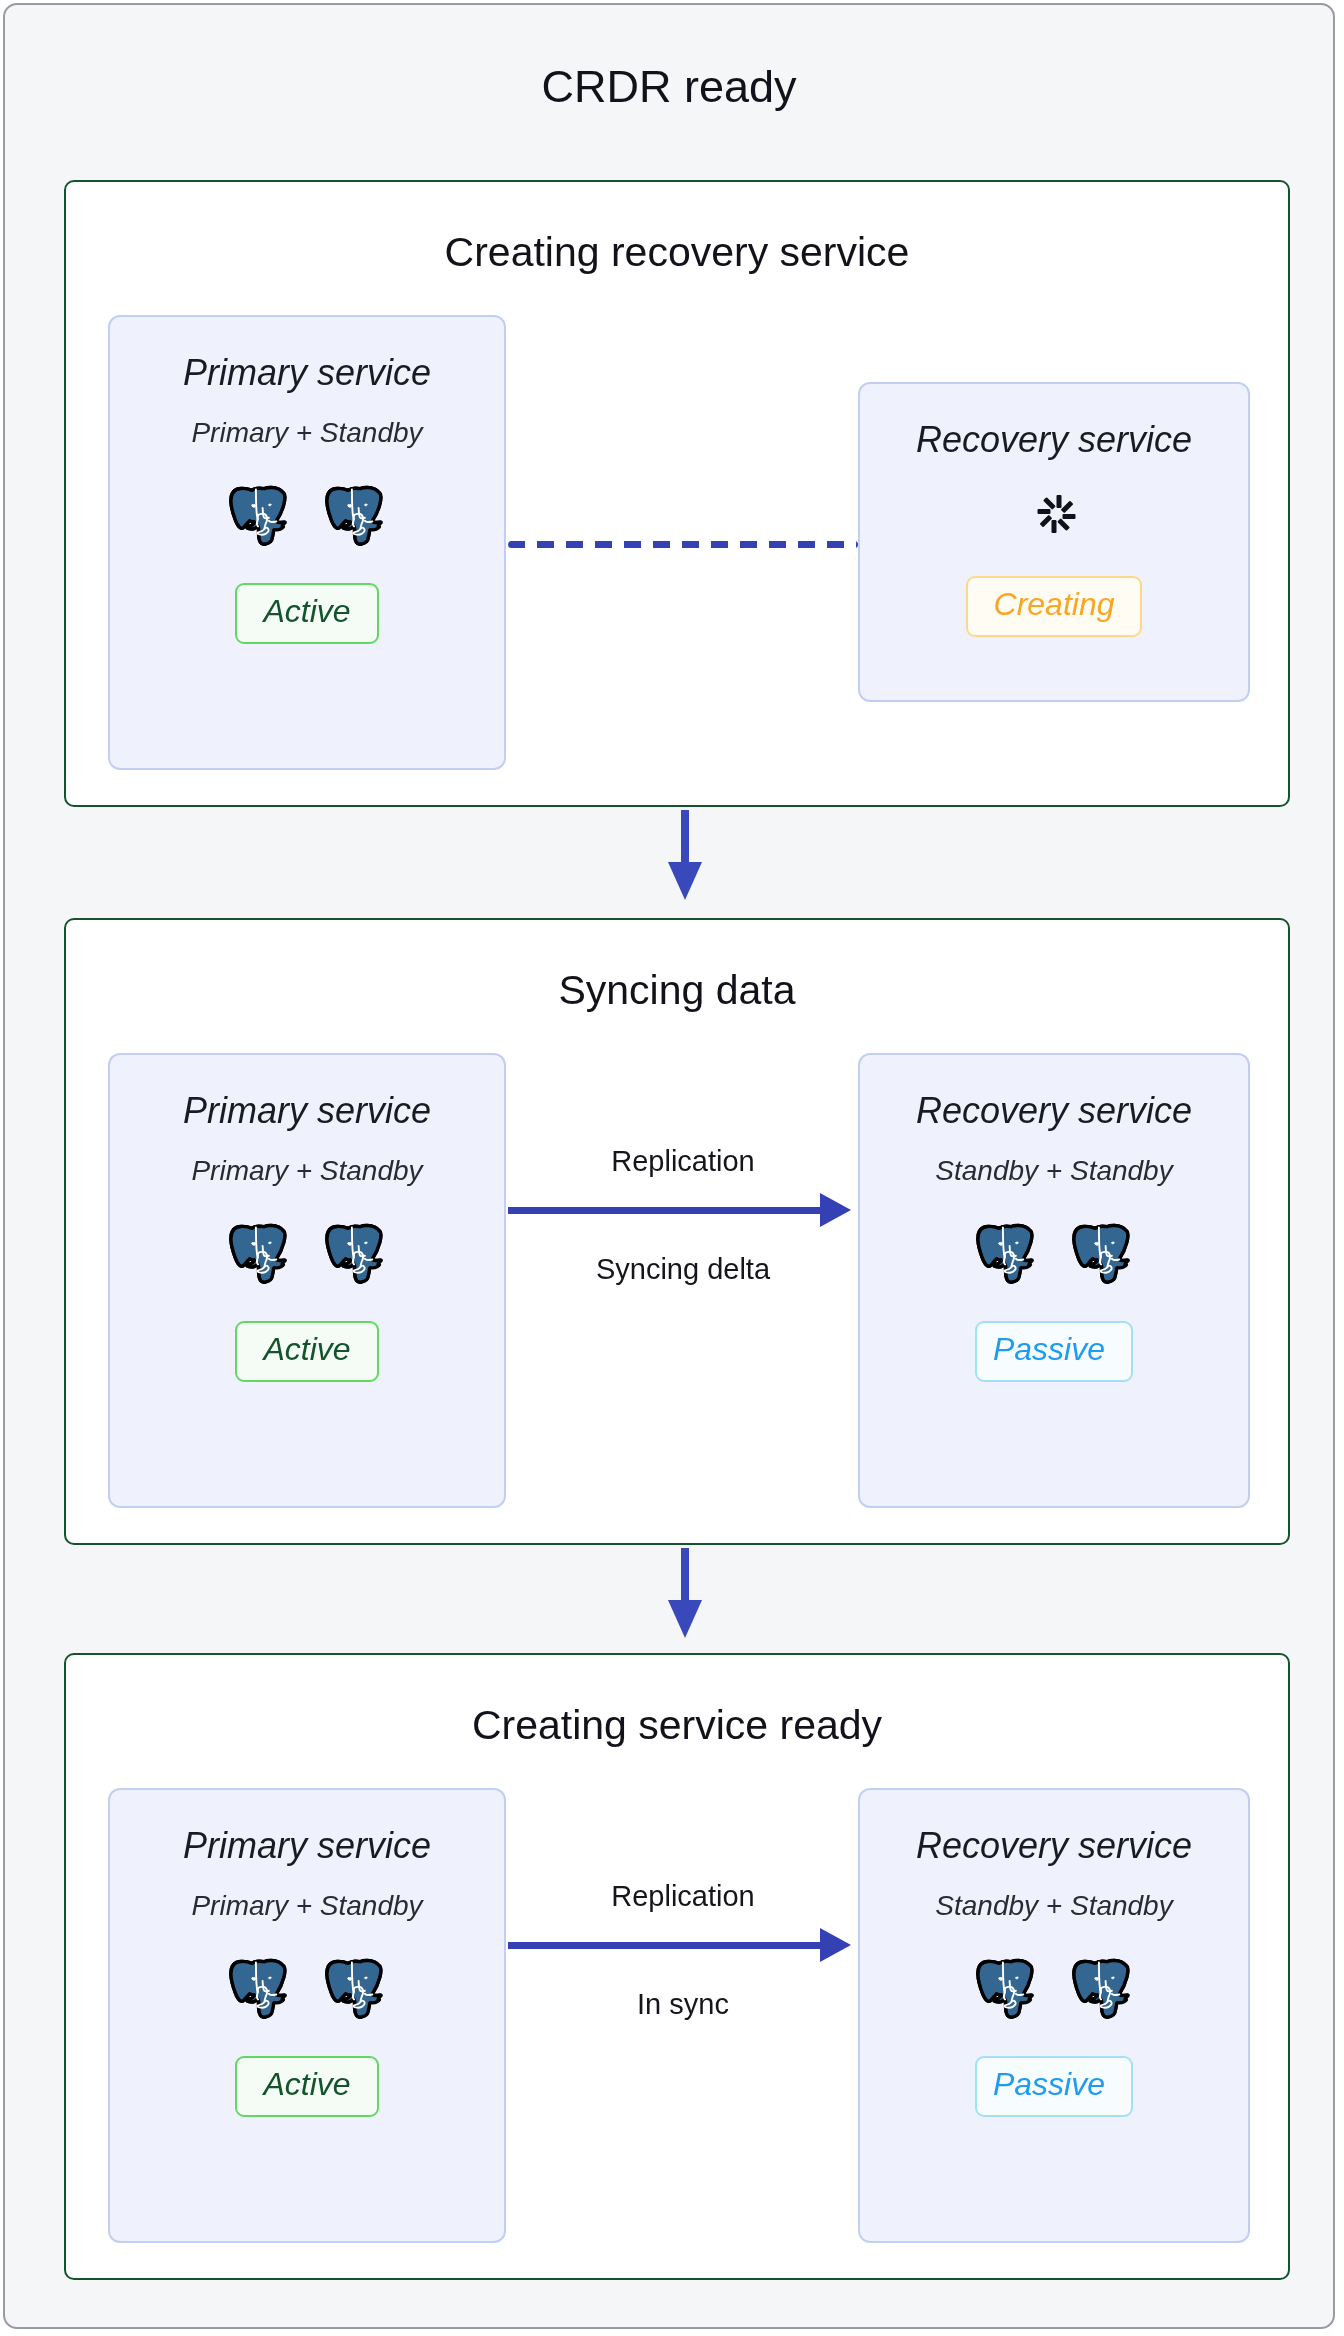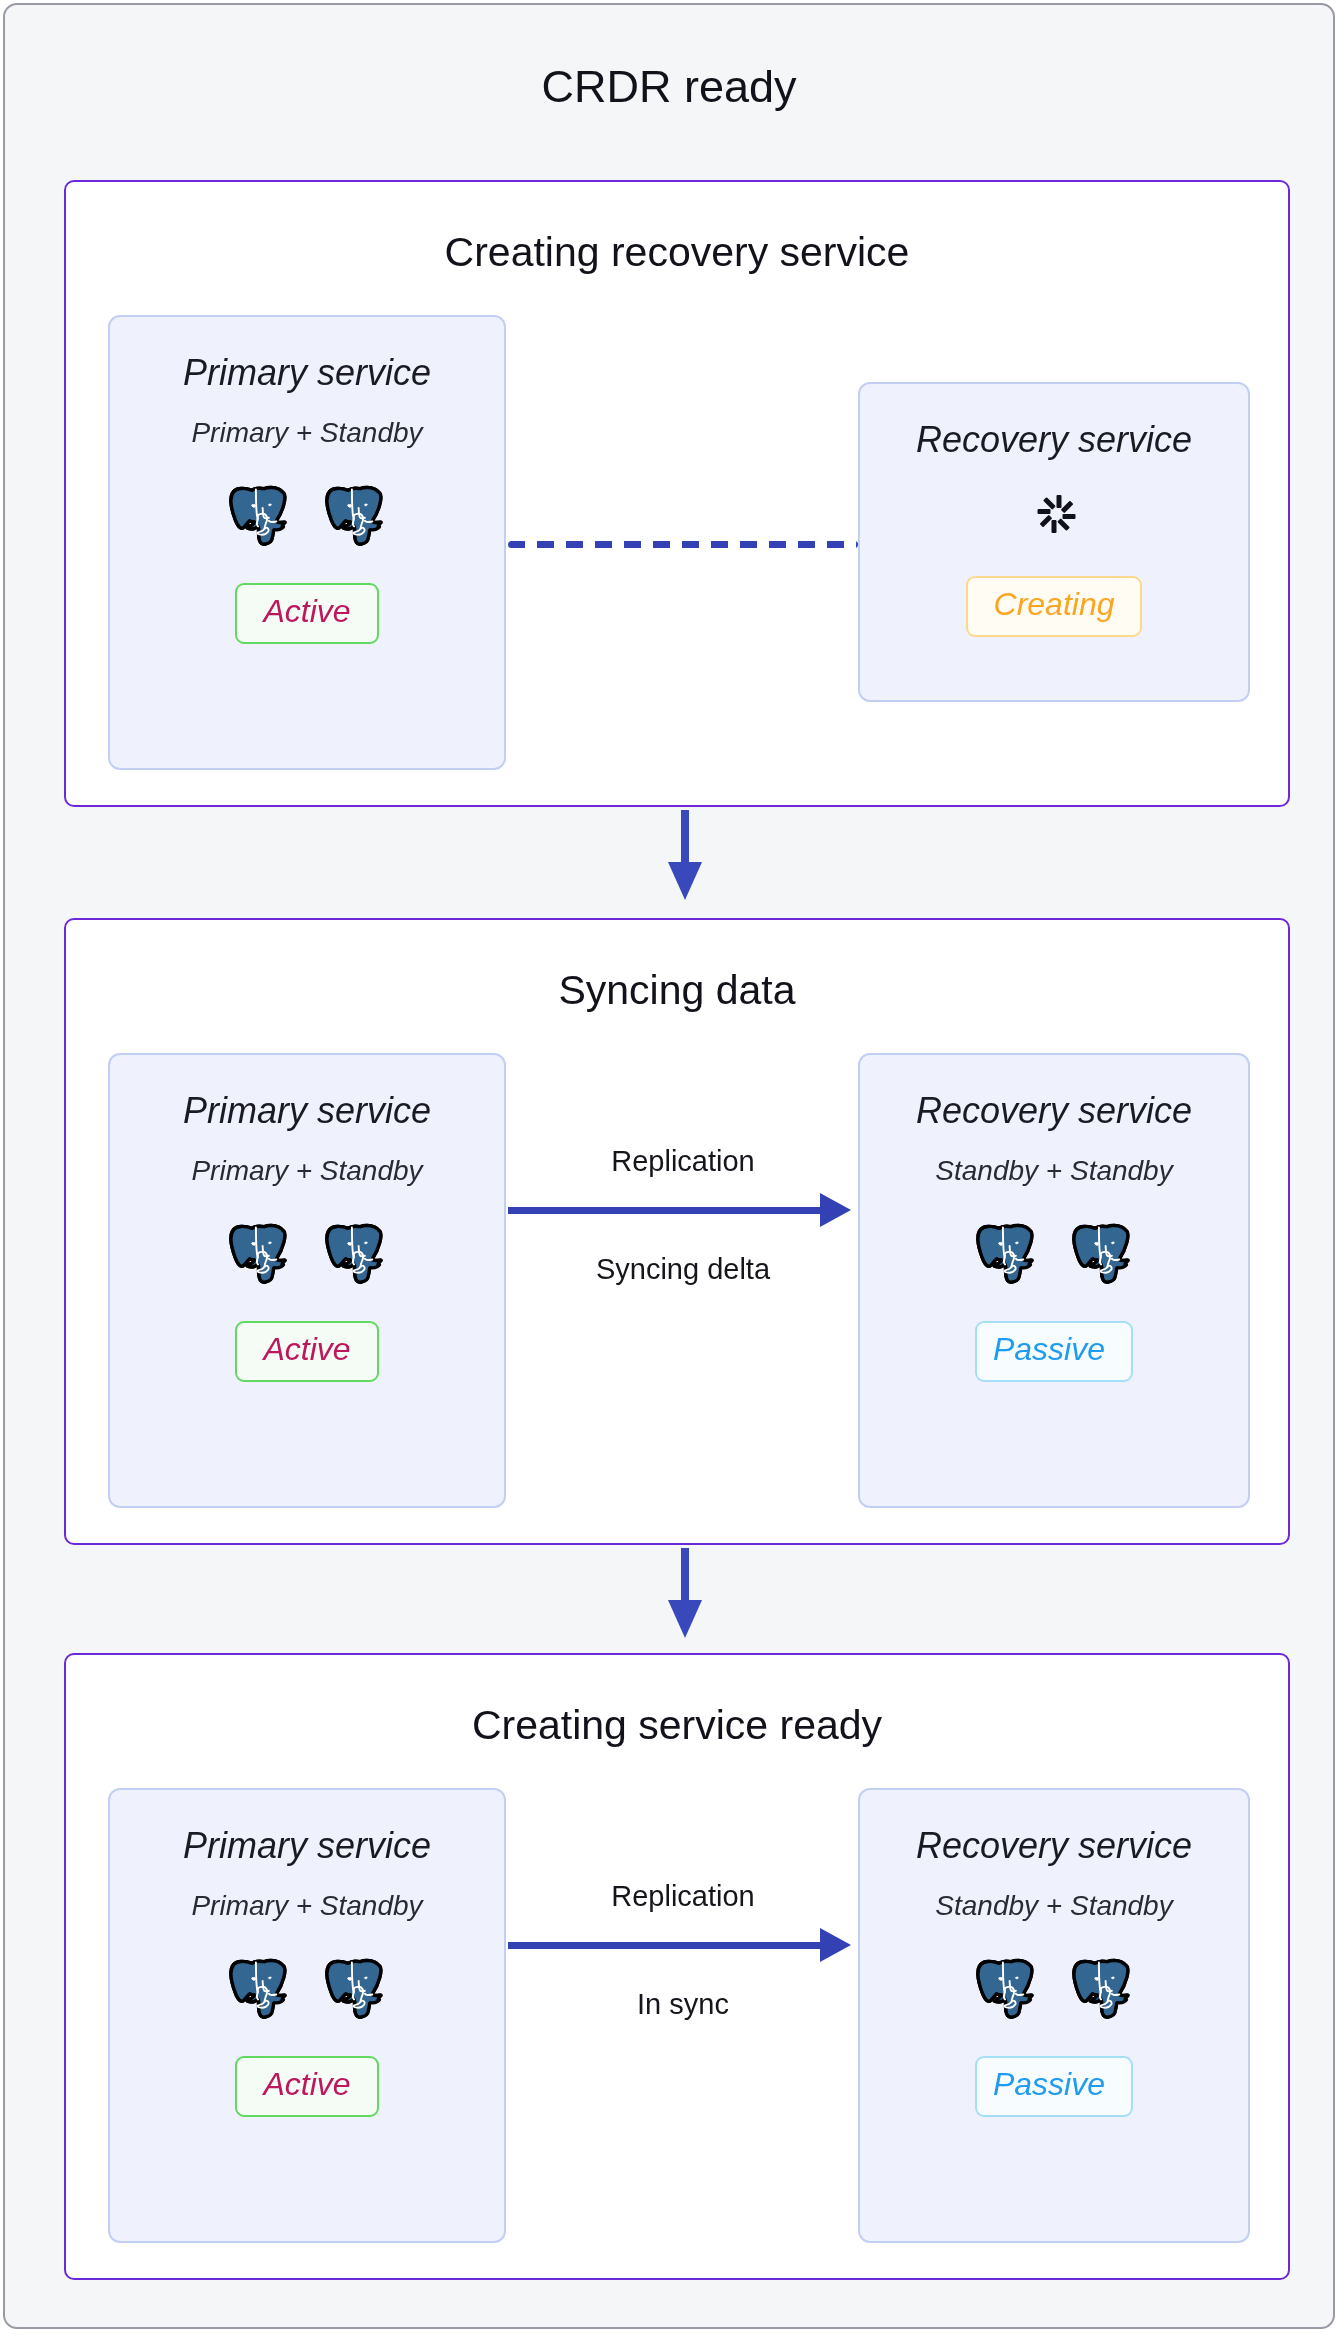--- a/index.html
+++ b/index.html
@@ -38,21 +38,21 @@
     color: #12121a;
     letter-spacing: 0px;
   }
 
   
   .panel {
     position: absolute;
     left: 59px;
     width: 1226px;
     background: #ffffff;
-    border: 2px solid #6d28d9;
+    border: 2px solid #14532d;
     border-radius: 10px;
     box-sizing: border-box;
   }
   #panel-1 { top: 175px;  height: 627px; }
   #panel-2 { top: 913px;  height: 627px; }
   #panel-3 { top: 1648px; height: 627px; }
 
   .panel-title {
     position: absolute;
     left: 0;
@@ -119,21 +119,21 @@
   .badge {
     margin-top: 36px;
     padding: 9px 26px 12px 26px;
     border-radius: 9px;
     font-size: 32px;
     line-height: 1.12;
     border: 2px solid;
     box-sizing: border-box;
     white-space: nowrap;
   }
-  .badge.active  { color: #be185d; border-color: #61d961; background: #f5fcf5; }
+  .badge.active  { color: #14532d; border-color: #61d961; background: #f5fcf5; }
   .badge.passive { color: #1f9cf0; border-color: #a6def8; background: #f7fcff; padding-left: 16px; }
   .badge.creating{ color: #fba521; border-color: #fcd98a; background: #fffcf3; }
 
   
   .spinner {
     position: relative;
     width: 52px;
     height: 52px;
     margin-top: 30px;
   }

